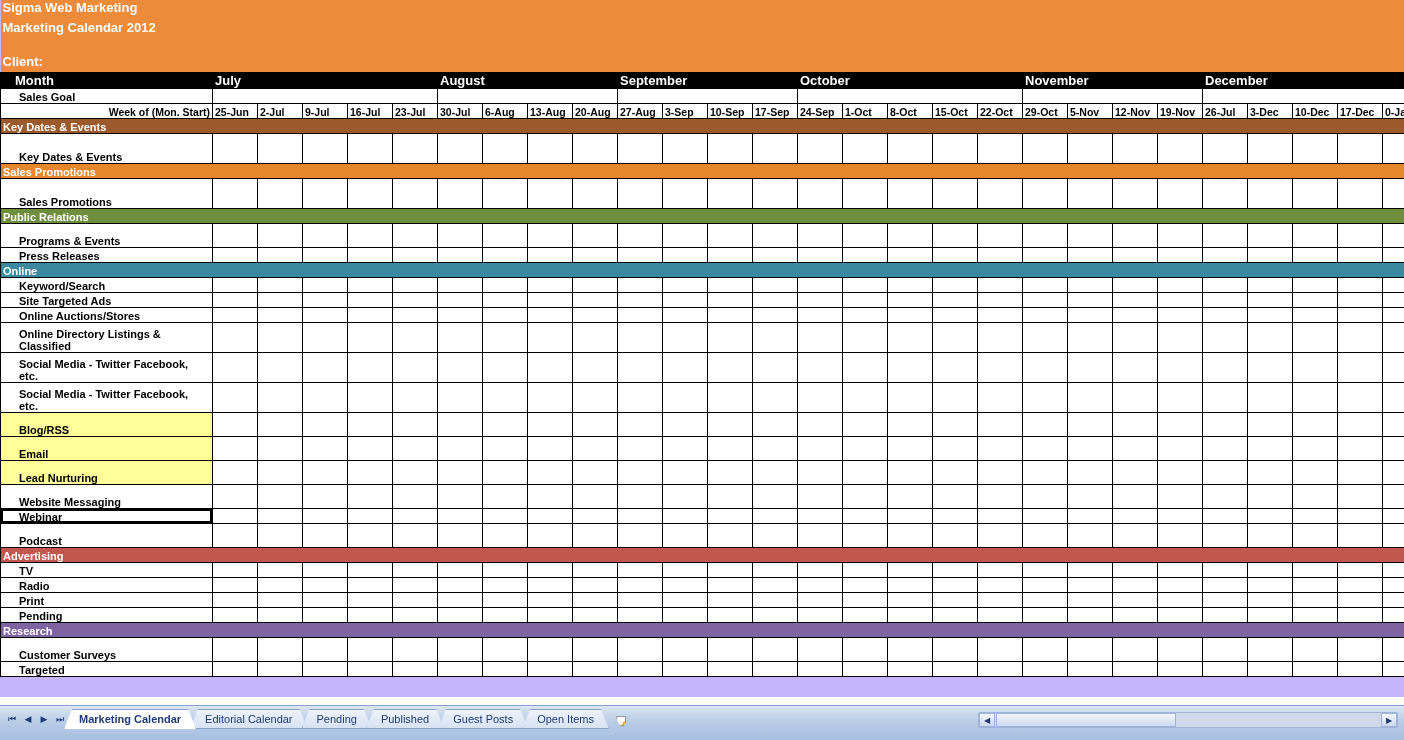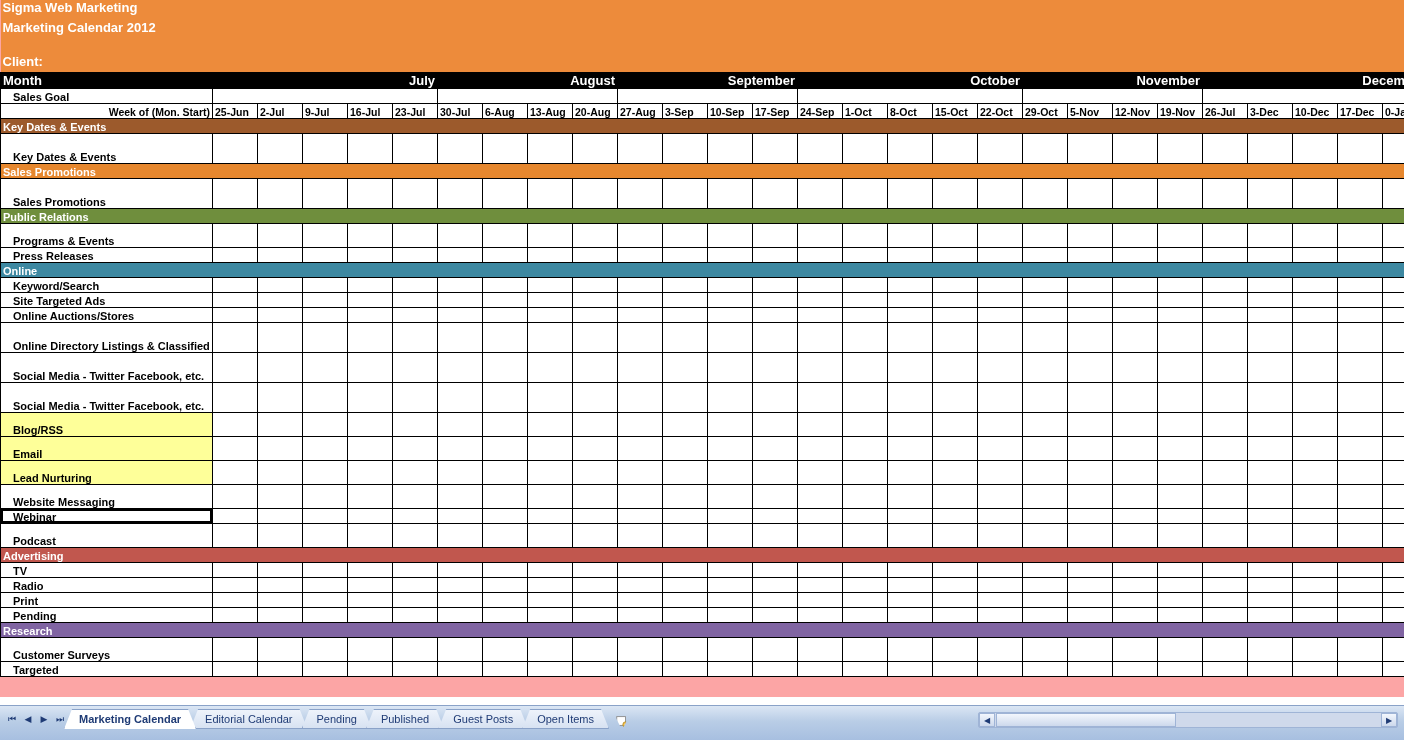--- a/index.html
+++ b/index.html
@@ -11,21 +11,21 @@
     width: 1404px;
     height: 740px;
     overflow: hidden;
   }
   .sheet {
     position: relative;
     width: 1404px;
     height: 697px;
     overflow-x: auto;
     overflow-y: hidden;
-    background: #fca5a5;
+    background: #c4b5fd;
   }
   table {
     border-collapse: collapse;
     table-layout: fixed;
     width: 1404px;
   }
   td, th {
     border: 1px solid #000;
     height: 15px;
     padding: 0 2px;
@@ -41,45 +41,45 @@
     background: #ed8b3b;
     color: #fff;
     font-weight: bold;
     border: none;
     height: 18px;
     font-size: 13px;
     vertical-align: top;
   }
   .header-block td.tall { height:20px; }
   .month-row td, .month-row th {
-    background: #000; color: #fff; font-weight: bold; text-align: right;
+    background: #000; color: #fff; font-weight: bold; text-align: left;
     height: 16px; font-size: 13px;
   }
-  .month-row th:first-child { text-align: left; padding-left:2px;}
+  .month-row th:first-child { text-align: left; padding-left:14px;}
   .week-row td, .week-row th {
     background: #fff; color:#000; font-weight: bold; text-align:left;
     font-size: 10.5px;
     height:15px;
   }
   .week-row th:first-child { text-align:right; font-weight:bold; }
   .plain-row td, .plain-row th { background:#fff; color:#000; height:15px;}
   .plain-row th { text-align:left; font-weight:bold; }
   .tall-row td, .tall-row th { height:30px; vertical-align:bottom;}
   .mid-row td, .mid-row th { height:24px; vertical-align:bottom;}
   .yellow th { background:#feff99;margin-left:24px; }
   .selected-cell th { box-shadow: inset 0 0 0 2px #000; }
   .section td { color:#fff; font-weight:bold; text-align:left; height:15px; border-color:#000;}
   .sec-brown td    { background:#9c5a2c; }
   .sec-orange td   { background:#e6872e; }
   .sec-olive td    { background:#6f8e3d; }
   .sec-teal td     { background:#3d88a1; }
   .sec-red td      { background:#c1574e; }
   .sec-purple td   { background:#8064a2; }
   .section td:first-child { padding-left:2px; }
-  th { text-align:left; font-weight:bold; padding-left:12px;}
+  th { text-align:left; font-weight:bold; padding-left:18px;}
   
   .tabstrip {
     position:absolute; left:0; bottom:0;
     width:1404px; height:35px;
     background: linear-gradient(#dbe6f4, #b9cde6 45%, #a7bfe0);
     border-top:1px solid #8aa2c8;
     display:flex; align-items:flex-start;
     font-size:11px;
   }
   .nav-btns { display:flex; padding:4px 2px 0 4px; gap:0; }

